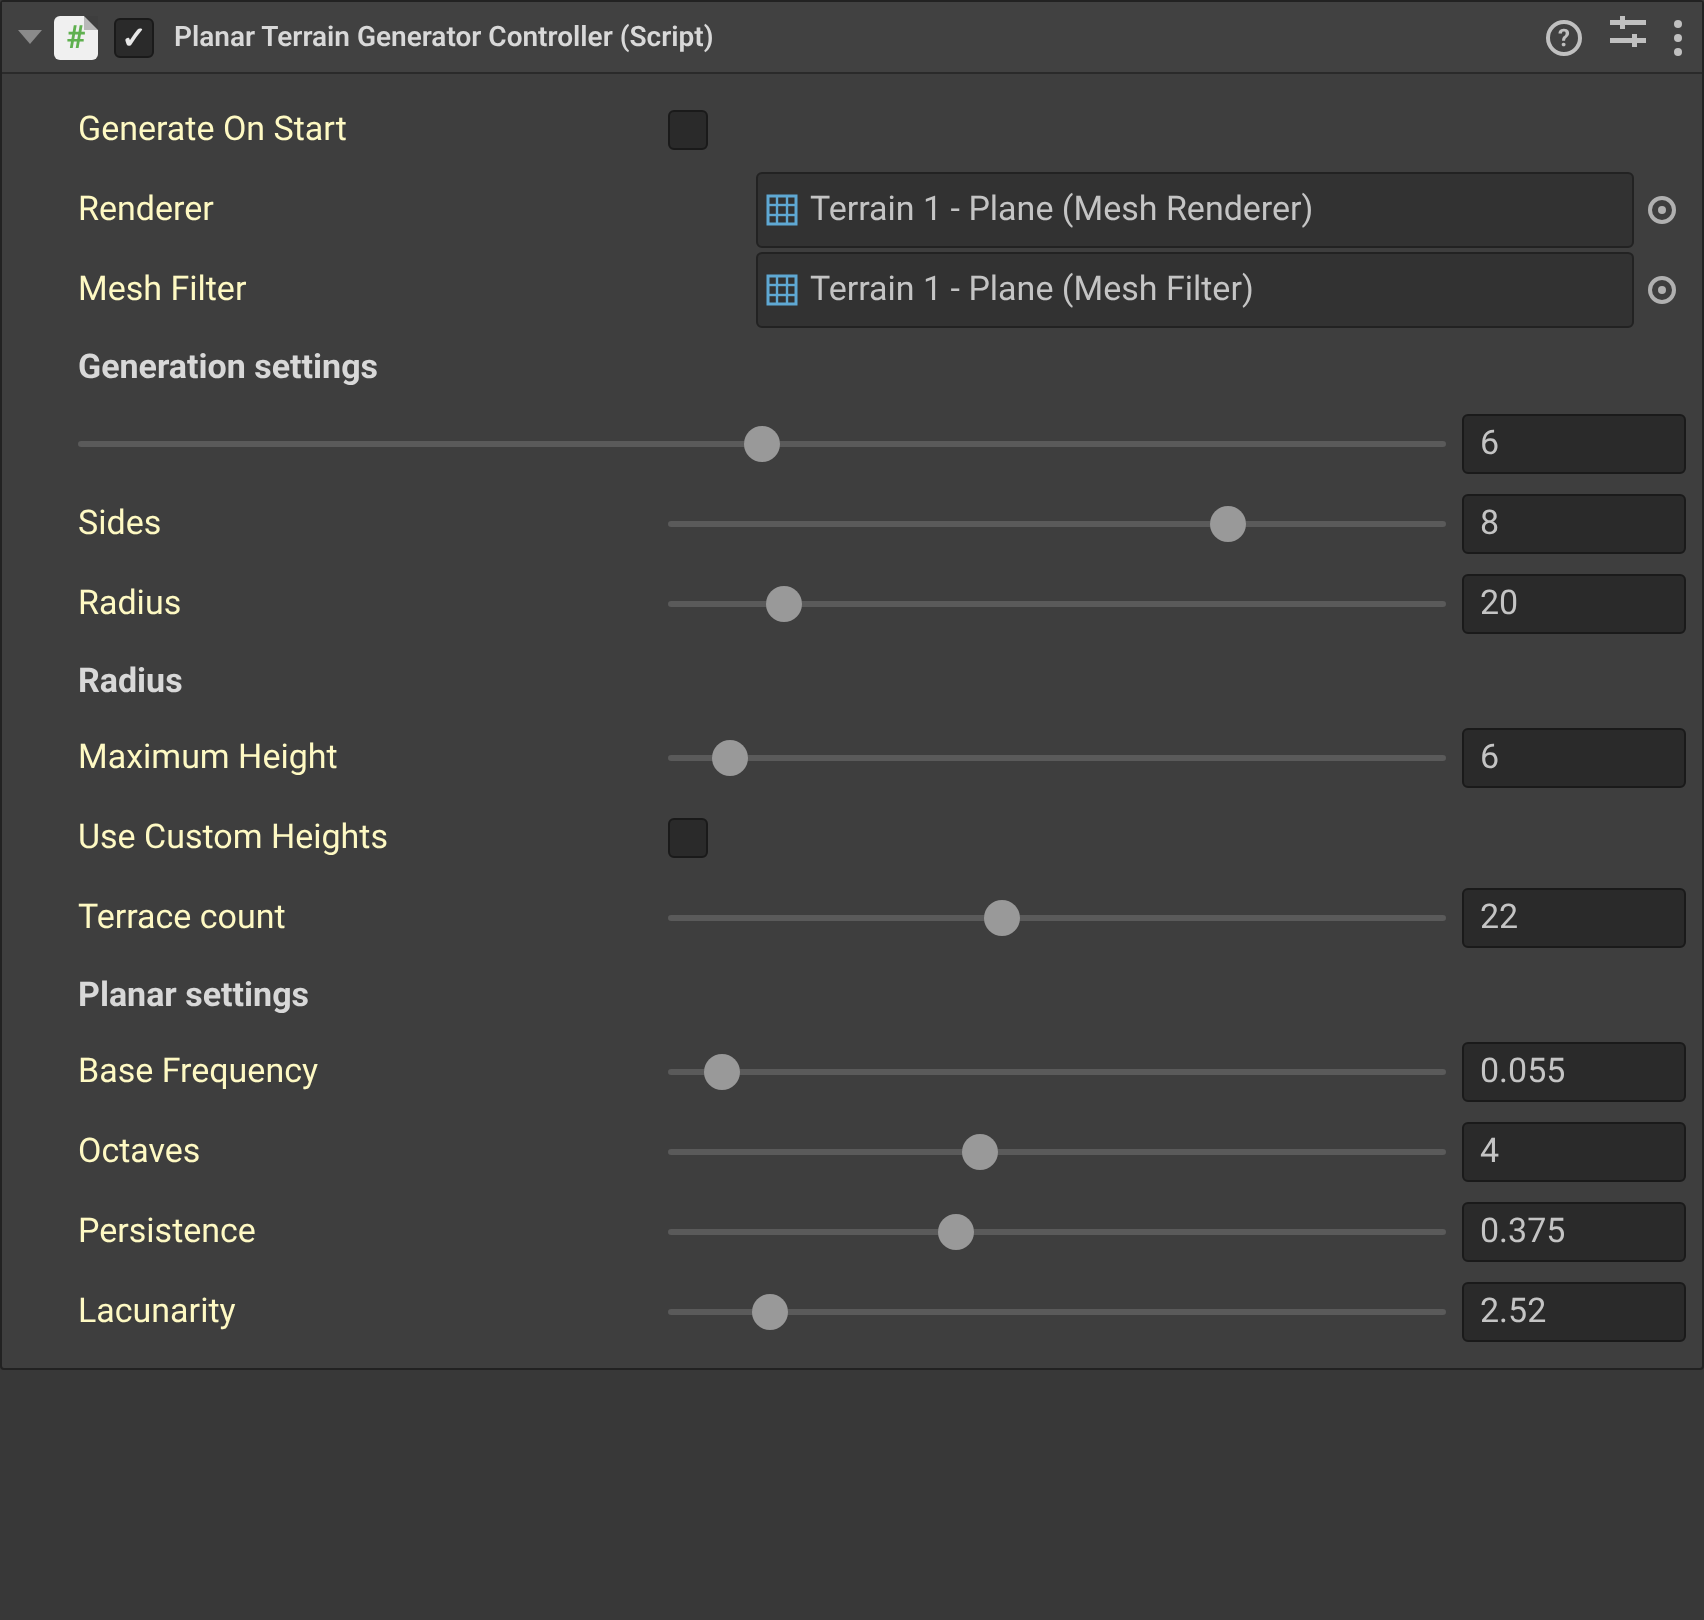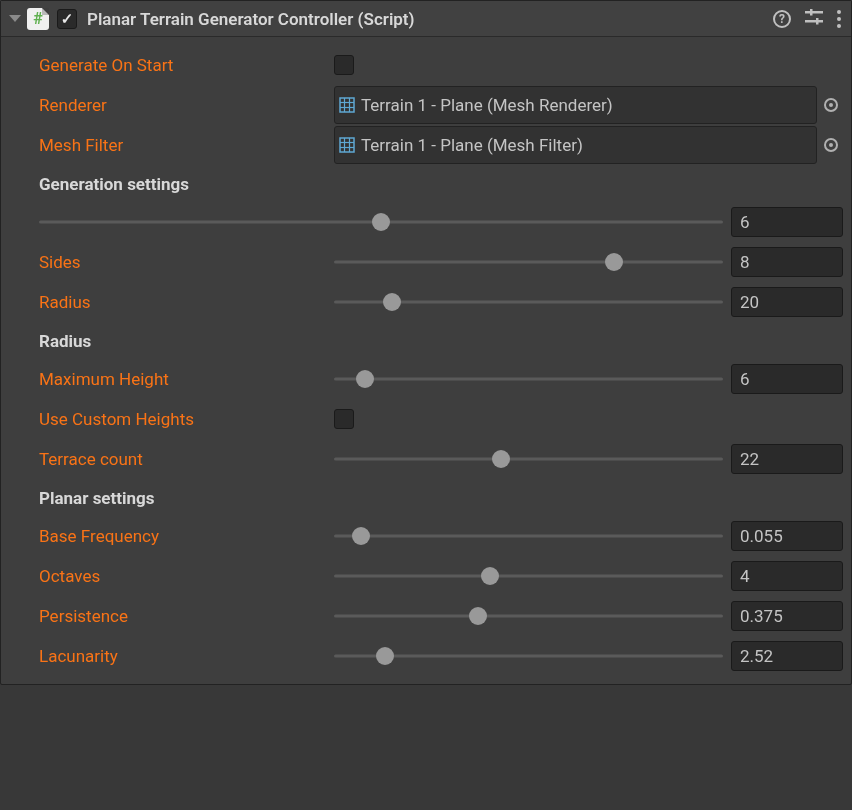--- a/index.html
+++ b/index.html
@@ -81,21 +81,21 @@
     }
     .checkbox.checked::after {
       content: "✓";
       color: #e8e8e8;
       font-size: 15px;
       font-weight: bold;
     }
     .header-title {
       flex: 1;
       font-weight: 600;
-      font-size: 17px;
+      font-size: 14px;
       color: #d8d8d8;
     }
     .header-icons {
       display: flex;
       gap: 14px;
       align-items: center;
       color: #c0c0c0;
     }
     .help-icon {
       width: 18px;
@@ -137,21 +137,21 @@
     }
     .row {
       display: flex;
       align-items: center;
       height: 40px;
       padding-left: 28px;
     }
     .row-label {
       width: 295px;
       flex-shrink: 0;
-      color: #f97316;
+      color: #fef9c3;
       font-size: 17px;
     }
     .row-control {
       flex: 1;
       display: flex;
       align-items: center;
     }
     .section-header {
       font-weight: 700;
       font-size: 17px;
@@ -164,20 +164,21 @@
     }
     .object-field {
       flex: 1;
       display: flex;
       align-items: center;
       background: #323232;
       border: 1px solid #222;
       border-radius: 3px;
       height: 30px;
       padding: 18px 4px;
+      margin-left: 44px;
     }
     .object-grid-icon {
       width: 16px;
       height: 16px;
       margin-right: 6px;
       flex-shrink: 0;
     }
     .object-text {
       flex: 1;
       color: #c4c4c4;

